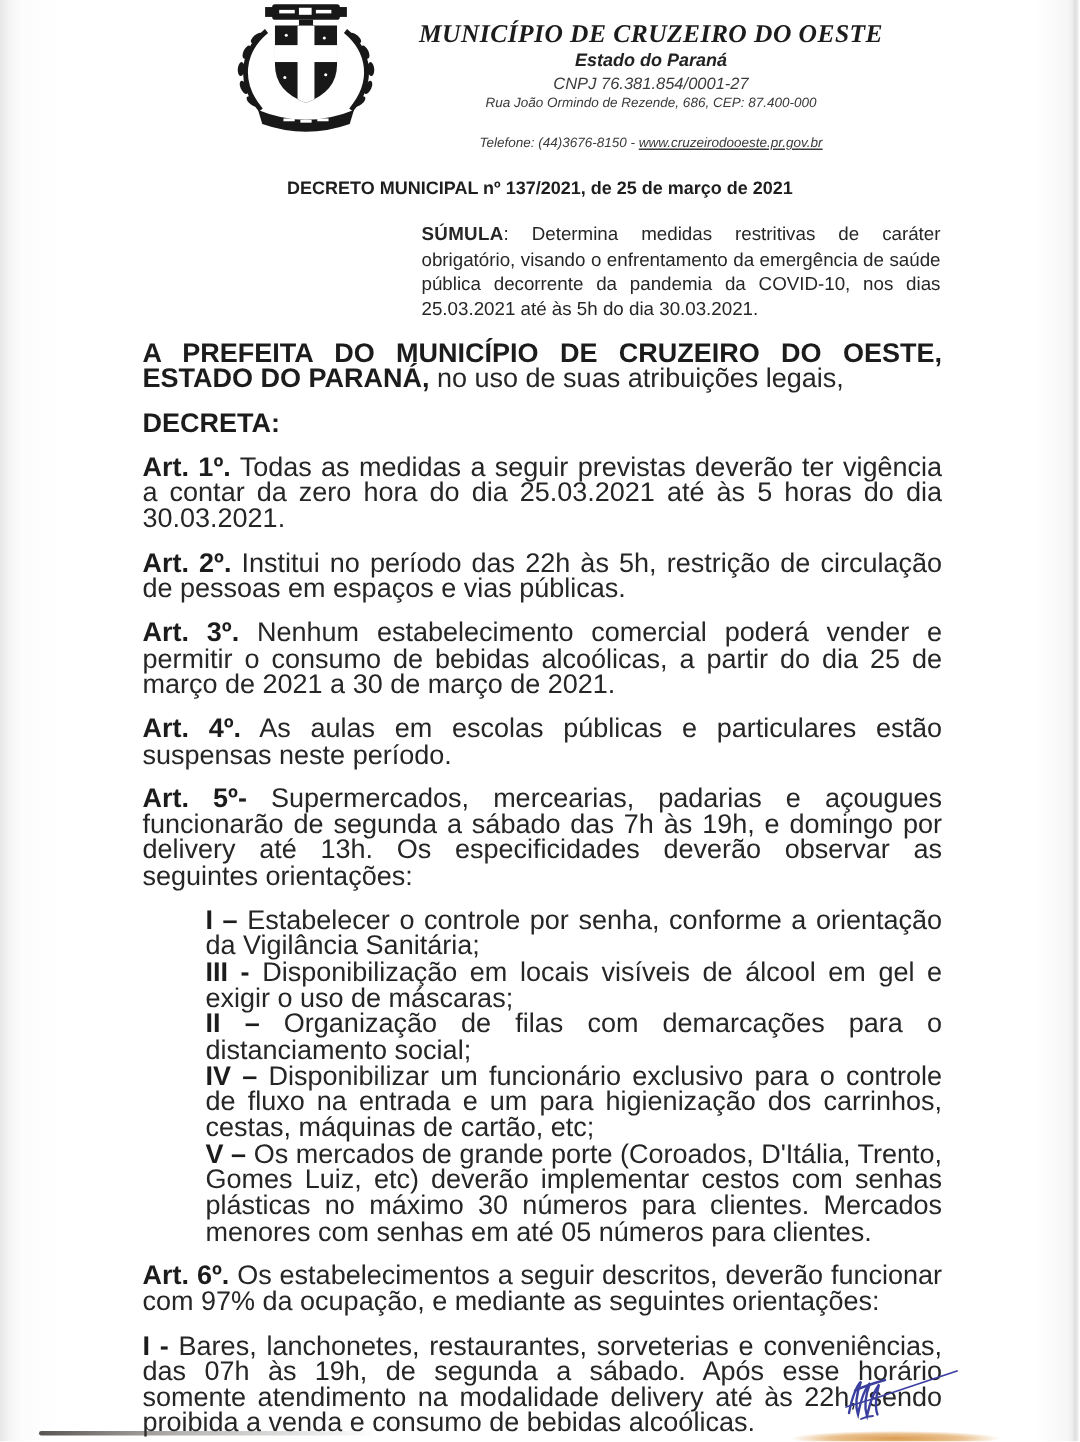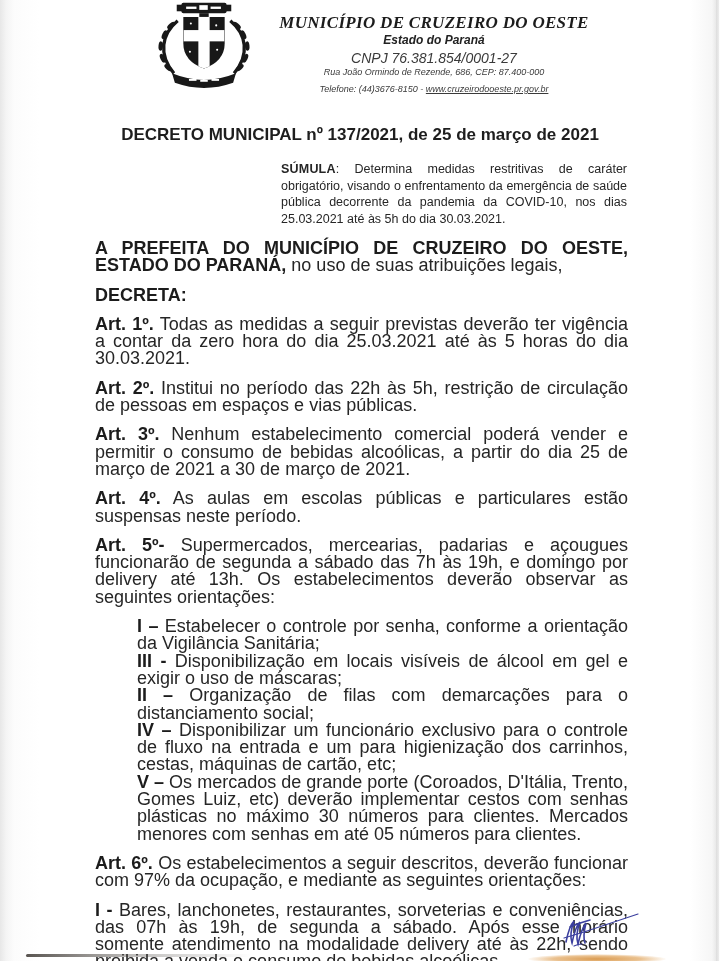--- a/index.html
+++ b/index.html
@@ -14,27 +14,27 @@
     color:#262626;
     overflow:hidden;
   }
 
   
   .header { display:flex; align-items:flex-start; padding-top:0; margin-left:146px;font-style:italic; }
   .logo { width:116px; height:94px; flex:0 0 auto; }
   .header-text { width:332px; margin-left:6px; text-align:center; padding-top:13px; }
   .muni-name { font-family:"Liberation Serif", serif; font-weight:bold; font-size:17px; letter-spacing:0.3px; color:#1c1c1c; }
   .state-line { font-weight:bold; font-size:12px; margin-top:0; color:#222; }
-  .cnpj-line { font-size:14px; margin-top:3px; color:#3a3a3a; }
+  .cnpj-line { font-size:11px; margin-top:3px; color:#3a3a3a; }
   .address-line { font-size:9px; margin-top:1px; color:#3a3a3a; }
-  .phone-line { font-size:9px; margin-top:7px; color:#3a3a3a; }
+  .phone-line { font-size:9px; margin-top:17px; color:#3a3a3a; }
   .website { text-decoration:underline; }
 
   
-  .doc-title { text-align:center; font-weight:bold; font-size:17px; margin-top:31px; color:#1e1e1e; }
+  .doc-title { text-align:center; font-weight:bold; font-size:12px; margin-top:18px; color:#1e1e1e; }
 
   .sumula { margin:16px 93px 0 281px; font-size:12.5px; line-height:16.5px; text-align:justify; }
   .sumula b { letter-spacing:0.2px; }
 
   .doc-body { margin:13px 92px 0 95px; font-size:18px; line-height:17.3px; text-align:justify; }
   .para { margin:0 0 12px 0; }
   .para.tight { margin:0;padding-left:42px; }
   .items-block { margin:0 0 12px 0; }
   .para b, .items-block b { color:#1c1c1c; }
 
@@ -125,21 +125,21 @@
     <div class="para"><b>DECRETA:</b></div>
 
     <div class="para"><b>Art. 1º.</b><span>  Todas as medidas a seguir previstas deverão ter vigência a contar da zero hora do dia 25.03.2021 até às 5 horas do dia 30.03.2021.</span></div>
 
     <div class="para"><b>Art. 2º.</b><span> Institui no período das 22h às 5h, restrição de circulação de pessoas em espaços e vias públicas.</span></div>
 
     <div class="para"><b>Art. 3º.</b><span> Nenhum estabelecimento comercial poderá vender e permitir o consumo de bebidas alcoólicas, a partir do dia 25 de março de 2021 a 30 de março de 2021.</span></div>
 
     <div class="para"><b>Art. 4º.</b><span> As aulas em escolas públicas e particulares estão suspensas neste período.</span></div>
 
-    <div class="para"><b>Art. 5º-</b><span> Supermercados, mercearias, padarias e açougues funcionarão de segunda a sábado das 7h às 19h, e domingo por delivery até 13h. Os estabelecimentos deverão observar as seguintes orientações:</span></div>
+    <div class="para"><b>Art. 5º-</b><span> Supermercados, mercearias, padarias e açougues funcionarão de segunda a sábado das 7h às 19h, e domingo por delivery até 13h. Os especificidades deverão observar as seguintes orientações:</span></div>
 
     <div class="items-block">
       <div class="para tight"><b>I –</b><span> Estabelecer o controle por senha, conforme a orientação da Vigilância Sanitária;</span></div>
       <div class="para tight"><b>III -</b><span> Disponibilização em locais visíveis de álcool em gel e exigir o uso de máscaras;</span></div>
       <div class="para tight"><b>II –</b><span> Organização de filas com demarcações para o distanciamento social;</span></div>
       <div class="para tight"><b>IV –</b><span> Disponibilizar um funcionário exclusivo para o controle de fluxo na entrada e um para higienização dos carrinhos, cestas, máquinas de cartão, etc;</span></div>
       <div class="para tight"><b>V –</b><span> Os mercados de grande porte (Coroados, D'Itália, Trento, Gomes Luiz, etc) deverão implementar cestos com senhas plásticas no máximo 30 números para clientes. Mercados menores com senhas em até 05 números para clientes.</span></div>
     </div>
 
     <div class="para"><b>Art. 6º.</b><span> Os estabelecimentos a seguir descritos, deverão funcionar com 97% da ocupação, e mediante as seguintes orientações:</span></div>

